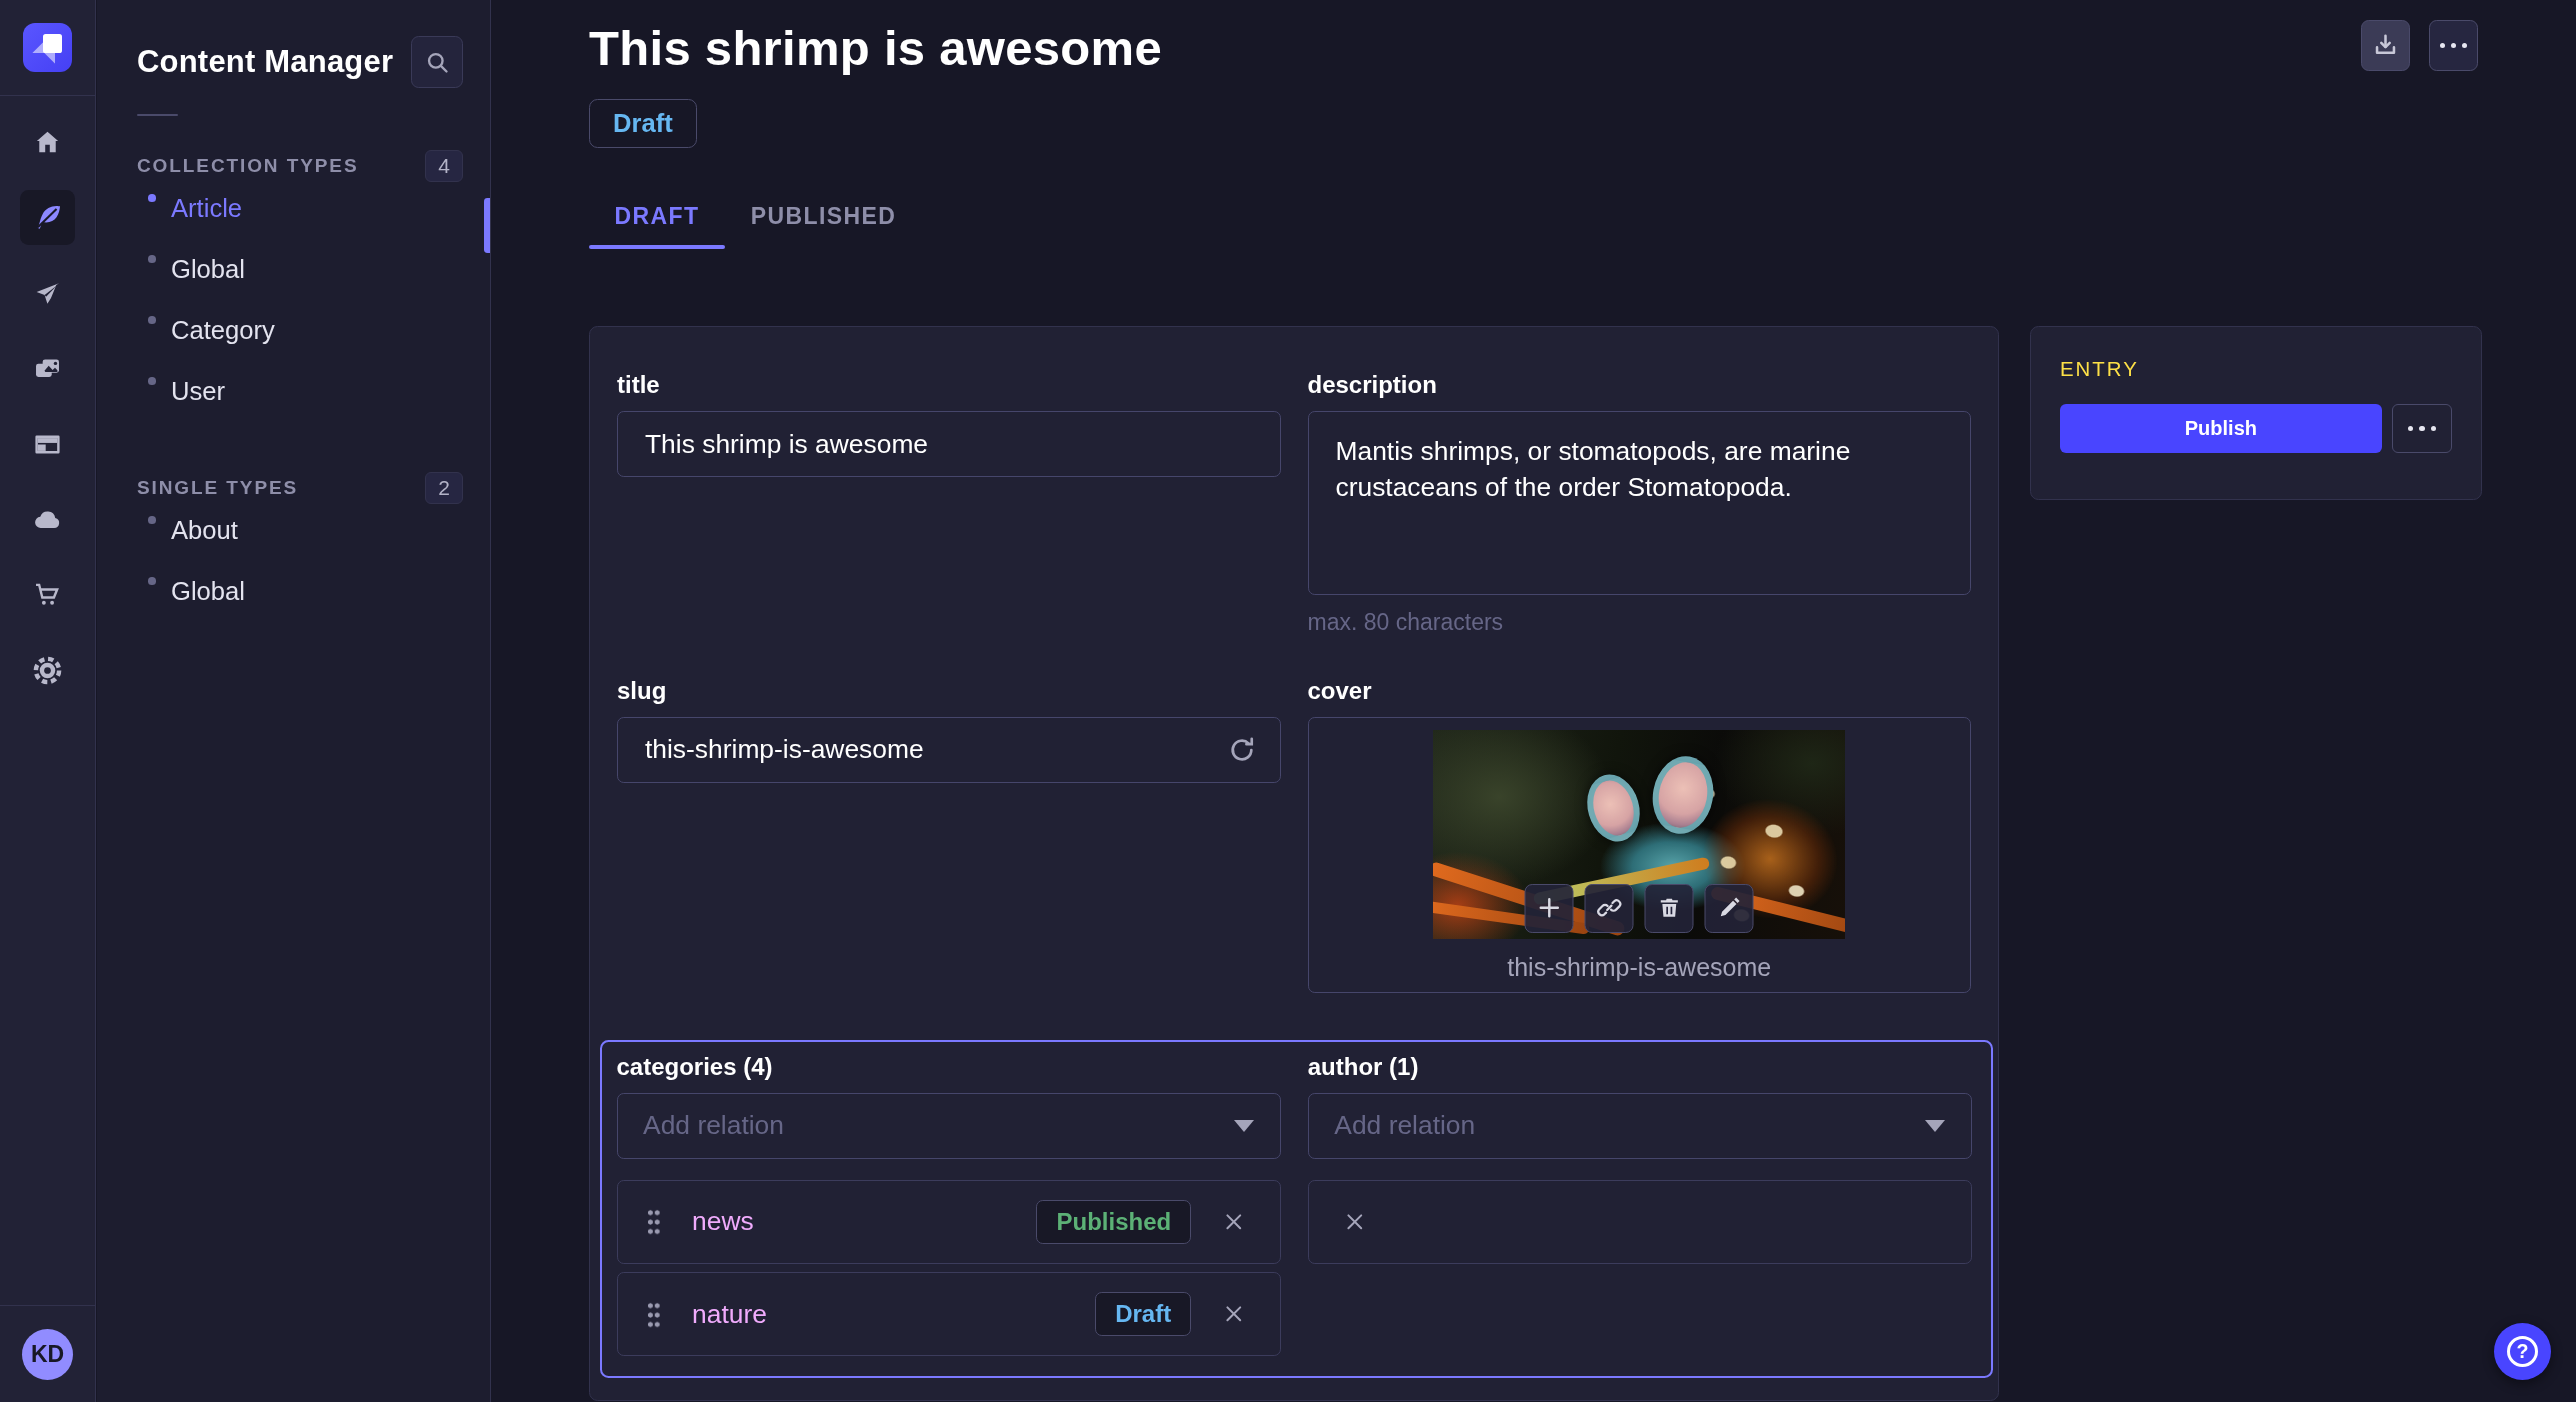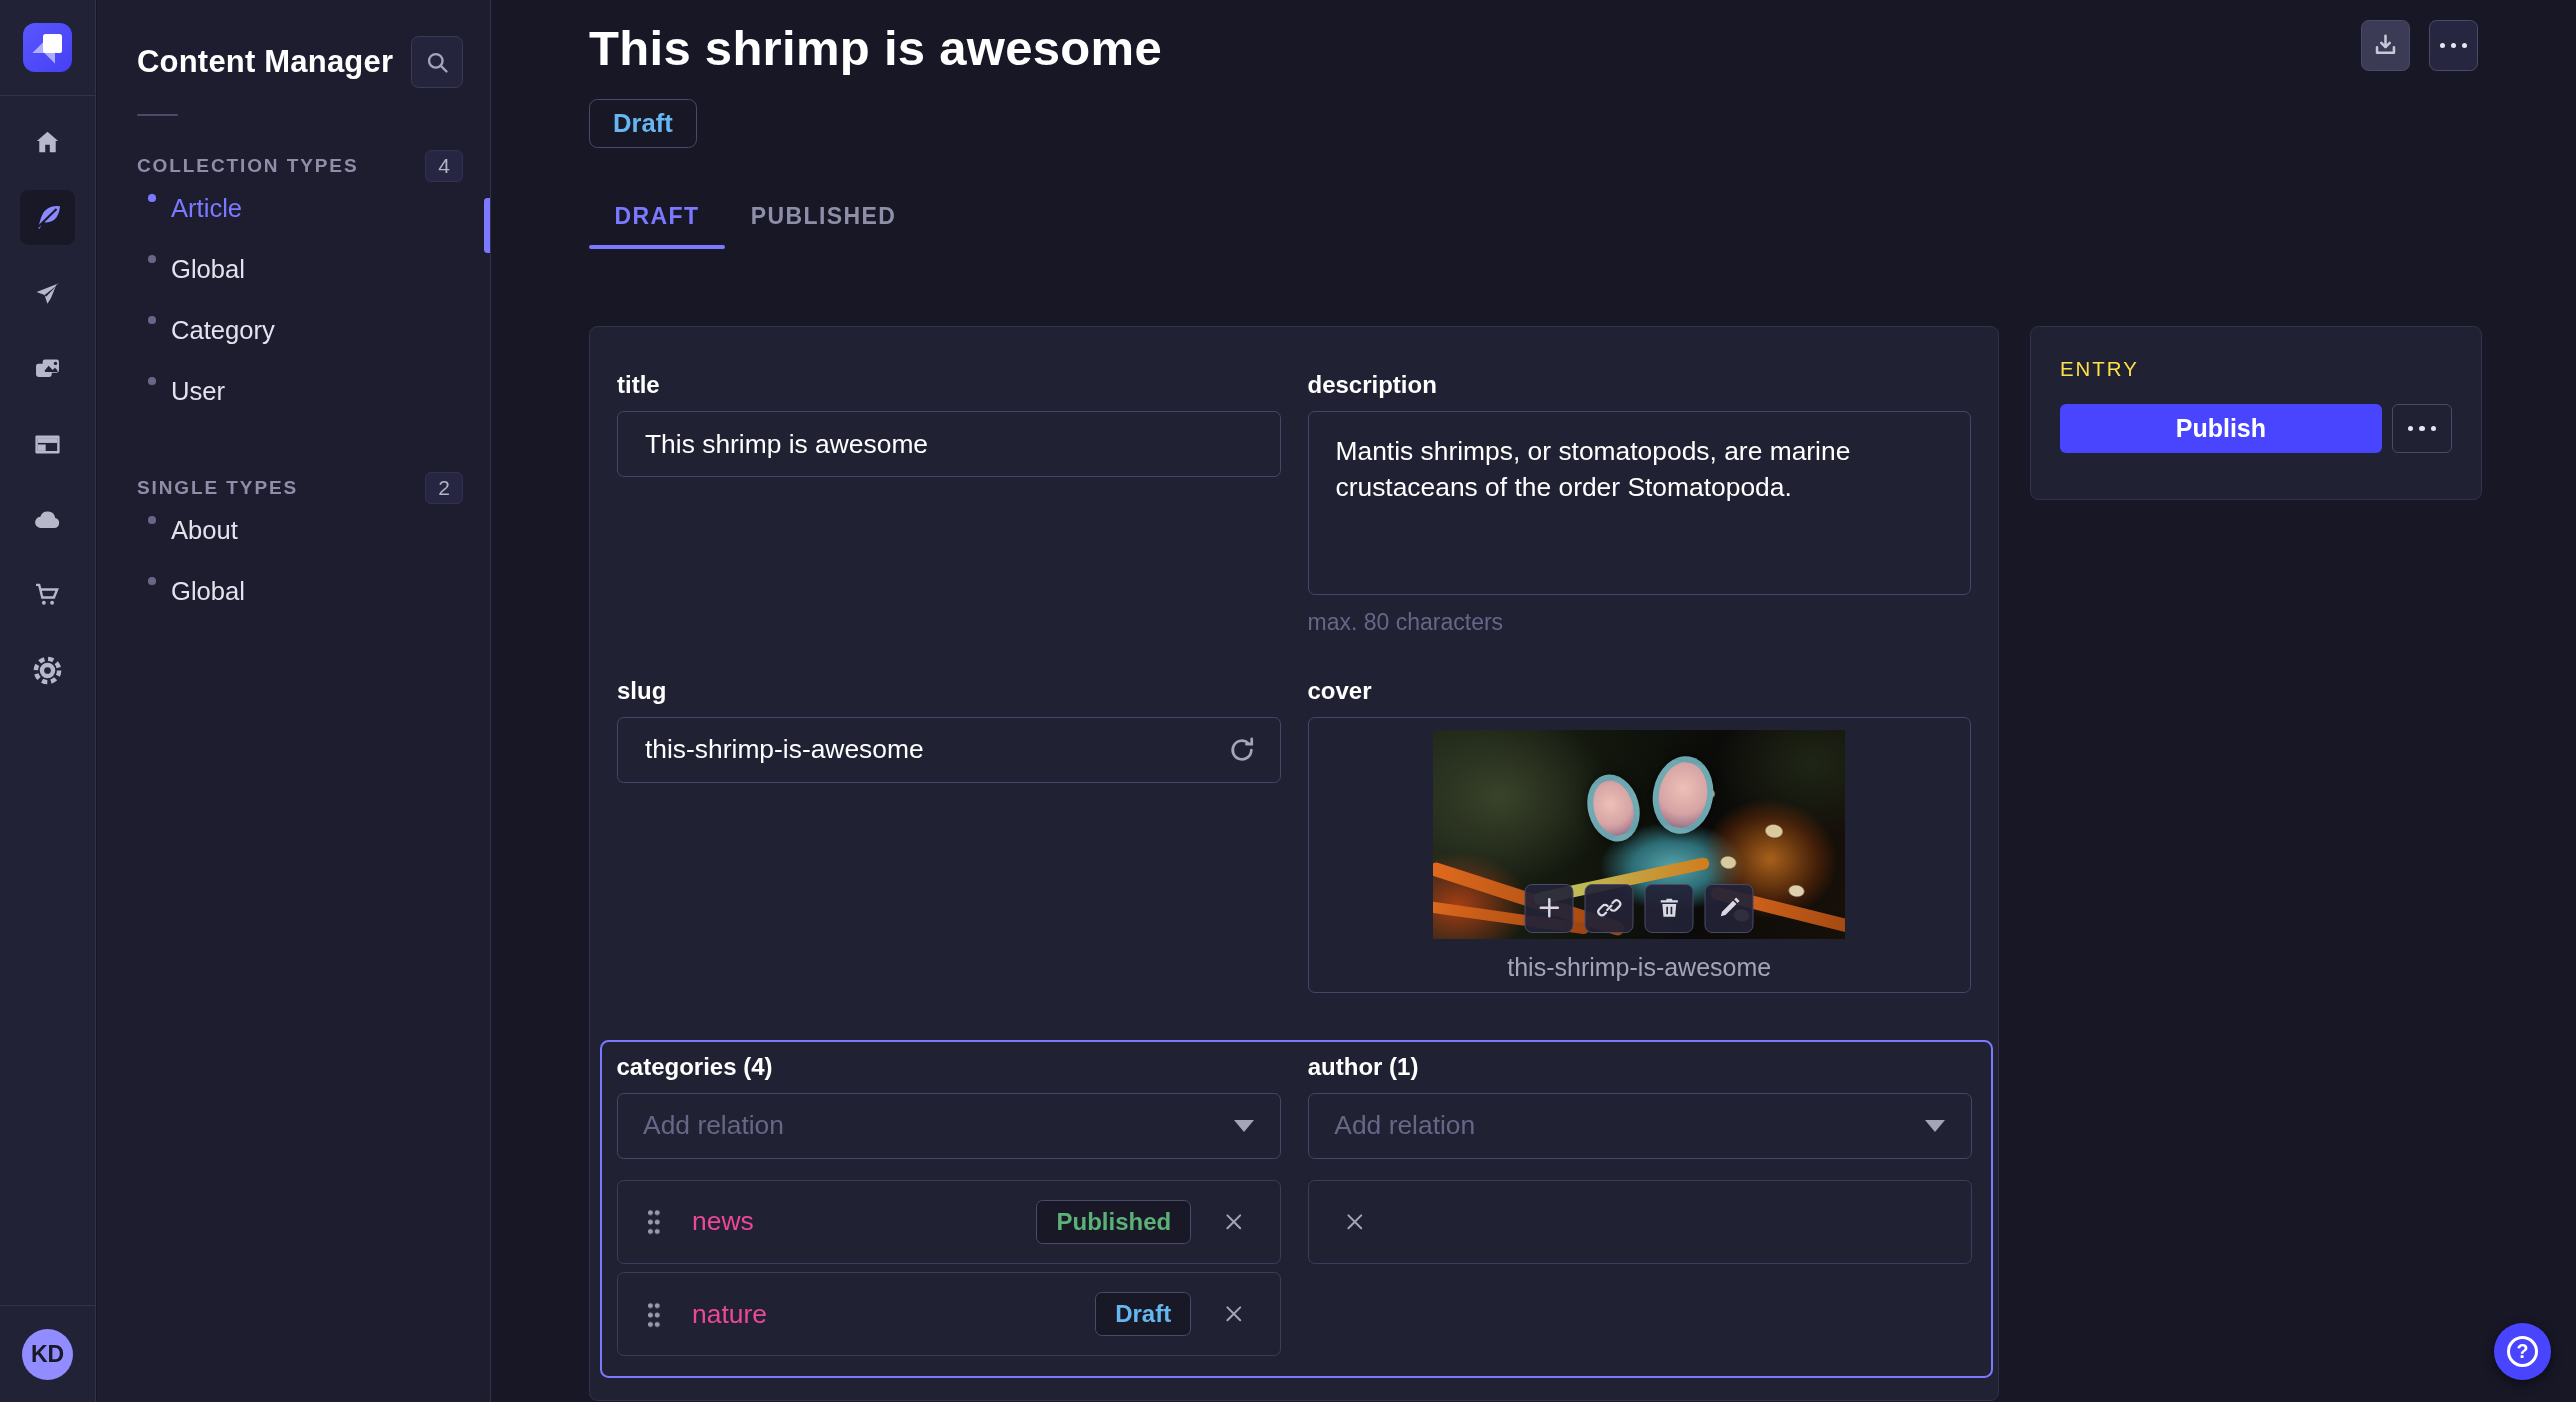--- a/index.html
+++ b/index.html
@@ -154,37 +154,37 @@
   .select-placeholder { color:#666687; font-size:26.4px; }
   .caret-down { width:0; height:0; border-left:10.2px solid transparent;
     border-right:10.2px solid transparent; border-top:12px solid #a5a5ba; }
   .rel-item { height:84px; border:0.9px solid #3c3c5c; border-radius:6.8px;
     display:flex; align-items:center; padding:0 29px; background:#212134; }
   .rel-item.first { margin-top:21px; }
   .rel-item.next { margin-top:8.5px; }
   .drag-handle { width:13.6px; height:27px; margin-right:32px; cursor:grab;
     background:radial-gradient(circle, #9a9ab0 2.2px, rgba(0,0,0,0) 2.7px);
     background-size:6.8px 9.4px; background-position:0 0; }
-  .rel-name { flex:1; color:#ec4899; font-size:26.4px; cursor:pointer; }
+  .rel-name { flex:1; color:#f0abfc; font-size:26.4px; cursor:pointer; }
   .rel-badge { height:44px; padding:0 19px; border-radius:6.8px; background:#181826;
     border:0.9px solid #4a4a6a; font-size:24px; font-weight:bold; display:flex;
     align-items:center; margin-right:25.6px; }
   .badge-green { color:#5cb176; }
   .badge-blue { color:#66b7f1; }
   .x-btn { width:34px; height:34px; display:flex; align-items:center;
     justify-content:center; cursor:pointer; }
 
   
   .entry-panel { width:452px; background:#212134; border:0.9px solid #32324d;
     border-radius:8.5px; padding:31px 29px 25.6px; }
   .entry-label { font-size:20.4px; font-weight:normal; letter-spacing:2px;
     color:#fde047; margin-bottom:23px; }
   .publish-row { display:flex; gap:10.2px; margin-bottom:20.4px; }
   .publish-btn { flex:1; height:49px; background:#4945ff; border:none; border-radius:6px;
-    color:#fff; font-size:25px; font-weight:600; cursor:pointer;
+    color:#fff; font-size:20px; font-weight:600; cursor:pointer;
     font-family:"Liberation Sans",sans-serif; }
   .more-sm-btn { width:60px; height:49px; background:transparent; border:0.9px solid #4a4a6a;
     border-radius:6px; display:flex; align-items:center; justify-content:center;
     cursor:pointer; }
   .save-btn { width:100%; height:50px; background:transparent; border:0.9px solid #4a4a6a;
     border-radius:6px; color:#7b79ff; font-size:25px; font-weight:600; cursor:pointer;
     font-family:"Liberation Sans",sans-serif; }
 
   .dots { display:flex; gap:6px; }
   .dots i { width:5.1px; height:5.1px; border-radius:50%; background:#e6e6f0; }

